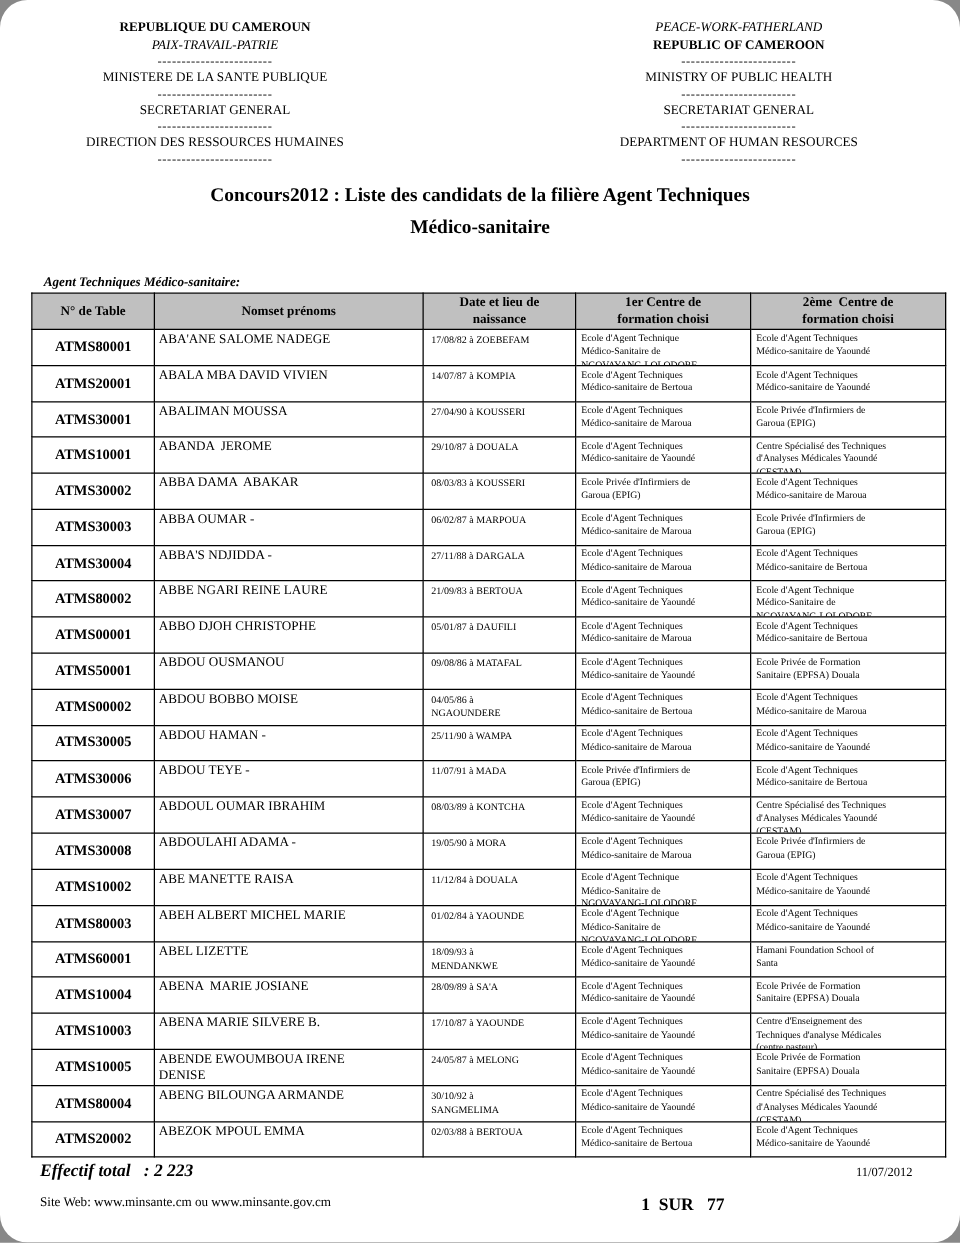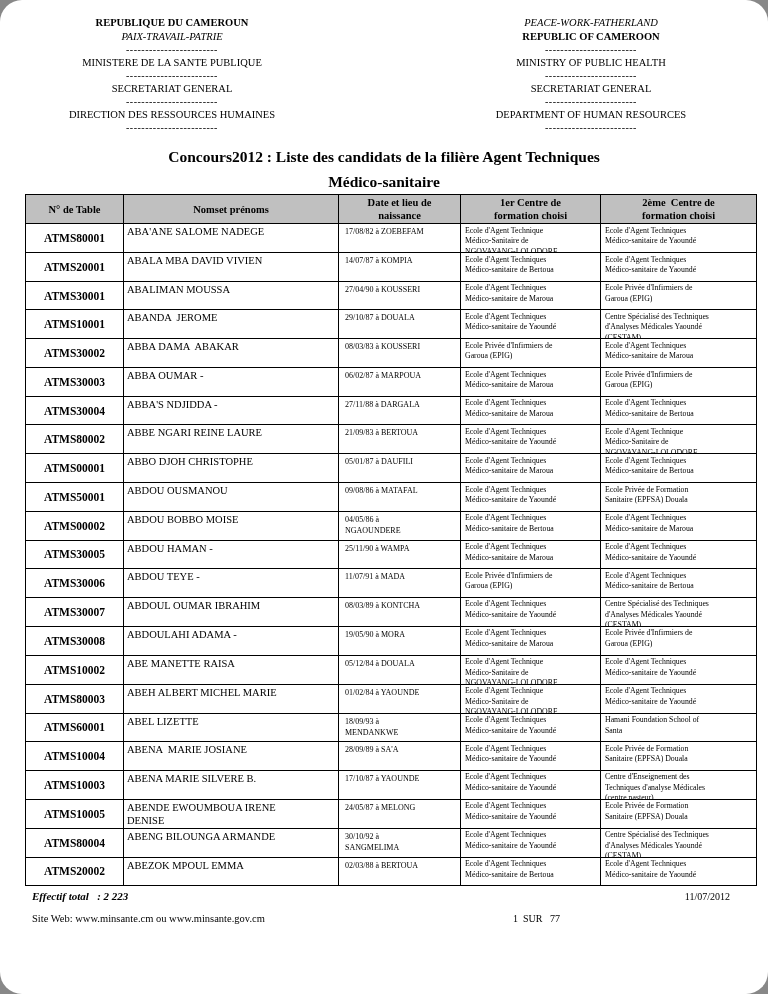--- a/index.html
+++ b/index.html
@@ -38,25 +38,25 @@
   td .clip{max-height:26.5px;overflow:hidden;}
   td.no{vertical-align:middle;text-align:center;font-weight:bold;font-size:11.5px;}
   td.name{vertical-align:top;font-size:10.5px;line-height:13px;}
   td.name .clip{padding:1px 2px 0 3px;white-space:pre-wrap;}
   td.birth{vertical-align:top;font-size:8px;line-height:11px;}
   td.birth .clip{padding:2px 2px 0 6px;white-space:pre-line;}
   td.centre{vertical-align:top;font-size:7.8px;line-height:10.5px;}
   td.centre .clip{padding:1.5px 2px 0 4px;white-space:pre-line;}
   
   .footer-line1{display:flex;justify-content:space-between;margin:4px 38px 0 32px;align-items:baseline;}
-  .effectif{font-weight:bold;font-style:italic;font-size:11px;white-space:pre;}
+  .effectif{font-weight:bold;font-style:italic;font-size:14px;white-space:pre;}
   .report-date{font-size:10px;}
   .footer-line2{position:relative;margin-top:11px;height:14px;}
   .website{position:absolute;left:32px;top:0;font-size:10.5px;}
-  .page-indicator{position:absolute;left:513px;top:0;font-weight:normal;font-size:10px;white-space:pre;}
+  .page-indicator{position:absolute;left:513px;top:0;font-weight:bold;font-size:14px;white-space:pre;}
 </style>
 </head>
 <body>
 
 <div class="page">
 
   <div class="letterhead">
     <div class="lh-block lh-left">
       <div class="lh-line lh-bold">REPUBLIQUE DU CAMEROUN</div>
       <div class="lh-line lh-italic">PAIX-TRAVAIL-PATRIE</div>
@@ -79,20 +79,21 @@
       <div class="lh-line">DEPARTMENT OF HUMAN RESOURCES</div>
       <div class="lh-dashes">------------------------</div>
     </div>
   </div>
 
   <div class="title">
     <div>Concours2012 : Liste des candidats de la filière Agent Techniques</div>
     <div>Médico-sanitaire</div>
   </div>
 
+  <div class="caption">Agent Techniques Médico-sanitaire:</div>
 
   <table class="candidates">
     <colgroup>
       <col class="c1">
         <col class="c2">
         <col class="c3">
         <col class="c4">
         <col class="c5">
     </colgroup>
     <thead>
@@ -399,21 +400,21 @@
           </td>
     </tr>
         <tr class="row">
       <td class="no">
             <div class="clip">ATMS10002</div>
           </td>
       <td class="name">
             <div class="clip">ABE MANETTE RAISA</div>
           </td>
       <td class="birth">
-            <div class="clip">05/12/84 à DOUALA</div>
+            <div class="clip">11/12/84 à DOUALA</div>
           </td>
       <td class="centre">
             <div class="clip">Ecole d'Agent Technique
 Médico-Sanitaire de
 NGOVAYANG-LOLODORF</div>
           </td>
       <td class="centre">
             <div class="clip">Ecole d'Agent Techniques
 Médico-sanitaire de Yaoundé</div>
           </td>

